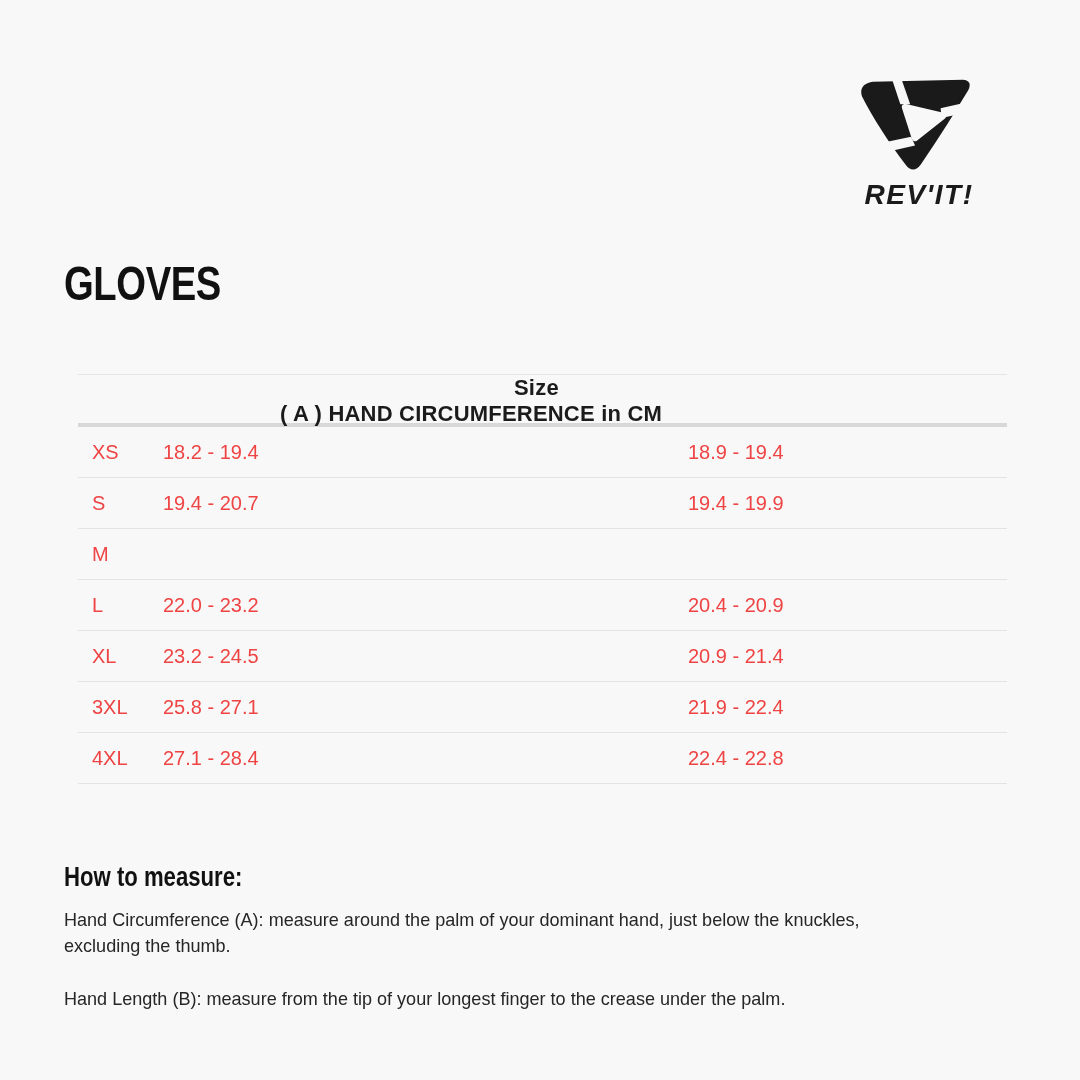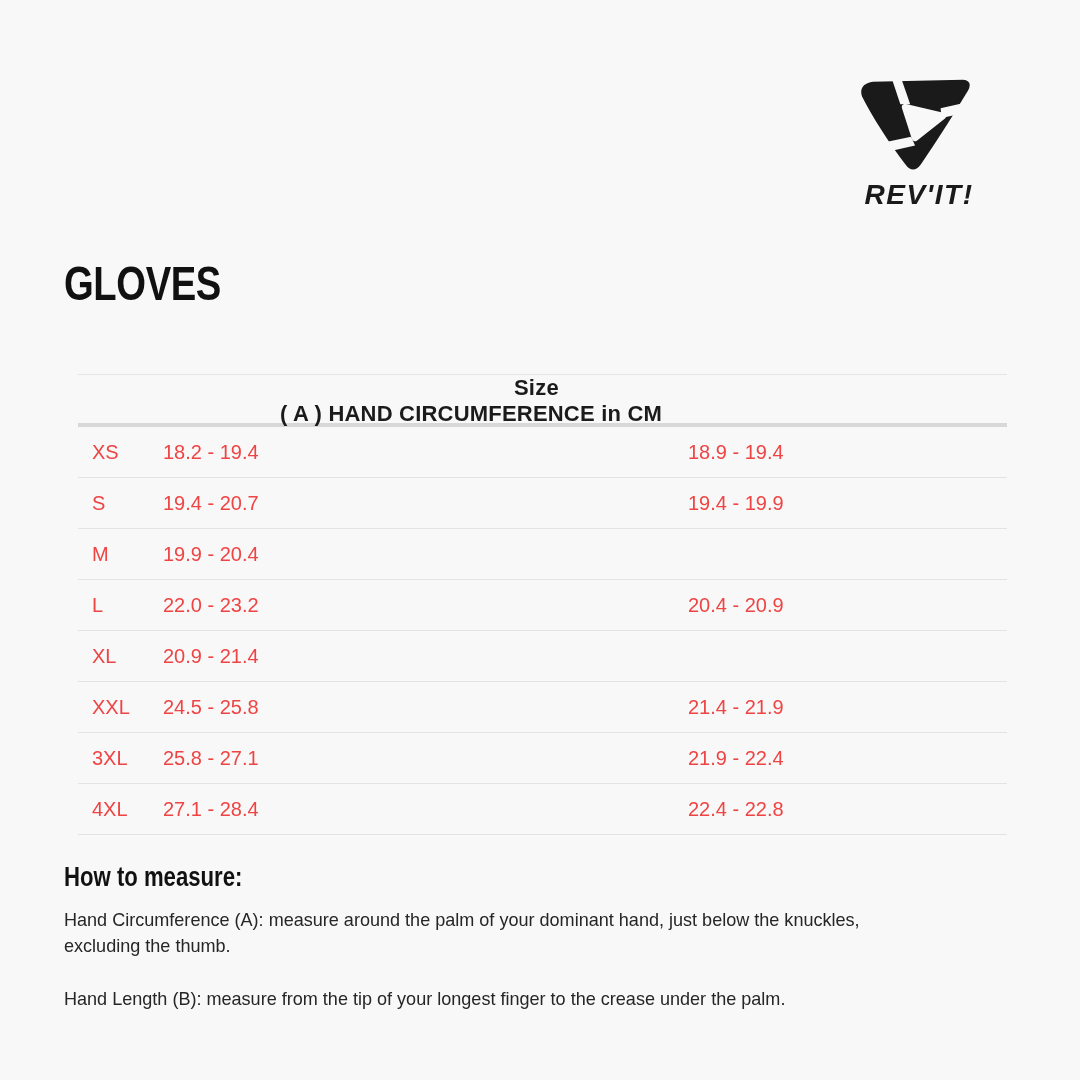--- a/index.html
+++ b/index.html
@@ -144,35 +144,30 @@
       <div class="cell c-a">18.2 - 19.4</div>
       <div class="cell c-b">18.9 - 19.4</div>
     </div>
     <div class="trow">
       <div class="cell c-size">S</div>
       <div class="cell c-a">19.4 - 20.7</div>
       <div class="cell c-b">19.4 - 19.9</div>
     </div>
     <div class="trow">
       <div class="cell c-size">M</div>
-      <div class="cell c-b">19.9 - 20.4</div>
     </div>
     <div class="trow">
       <div class="cell c-size">L</div>
       <div class="cell c-a">22.0 - 23.2</div>
       <div class="cell c-b">20.4 - 20.9</div>
     </div>
     <div class="trow">
       <div class="cell c-size">XL</div>
+      <div class="cell c-a">23.2 - 24.5</div>
       <div class="cell c-b">20.9 - 21.4</div>
-    </div>
-    <div class="trow">
-      <div class="cell c-size">XXL</div>
-      <div class="cell c-a">24.5 - 25.8</div>
-      <div class="cell c-b">21.4 - 21.9</div>
     </div>
     <div class="trow">
       <div class="cell c-size">3XL</div>
       <div class="cell c-a">25.8 - 27.1</div>
       <div class="cell c-b">21.9 - 22.4</div>
     </div>
     <div class="trow">
       <div class="cell c-size">4XL</div>
       <div class="cell c-a">27.1 - 28.4</div>
       <div class="cell c-b">22.4 - 22.8</div>

